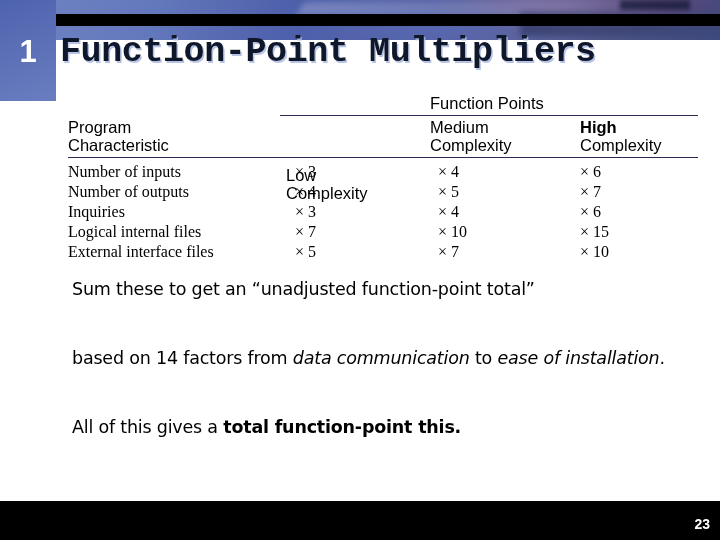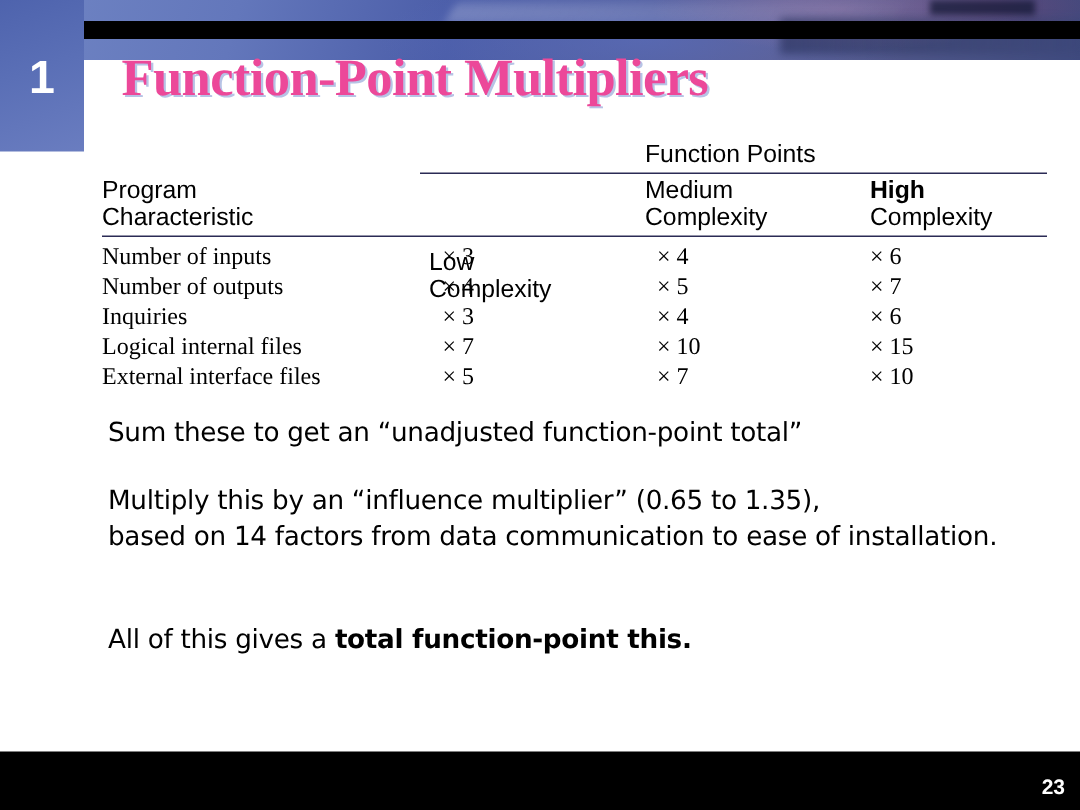--- a/index.html
+++ b/index.html
@@ -74,28 +74,27 @@
     font-size: 31px;
     font-weight: bold;
     font-family: "Liberation Sans", sans-serif;
     line-height: 1;
   }
 
   
   #slide-title {
     position: absolute;
     left: 60px; top: 32px;
-    color: #ec4899;
+    color: #0f172a;
     font-size: 35px;
     font-weight: bold;
-    font-family: Liberation Serif, serif;
+    font-family: Liberation Mono, monospace;
     letter-spacing: -0.4px;
     white-space: nowrap;
     text-shadow: 1.5px 1.5px 0 rgba(170,185,225,0.85);
-    margin-left: 21px;
   }
 
   
   #fp-table {
     position: absolute;
     left: 68px; top: 90px;
     width: 630px;
   }
   .t-row {
     position: absolute;
@@ -131,21 +130,21 @@
     position: absolute;
     font-family: "DejaVu Sans", sans-serif;
     font-size: 17.5px;
     color: #000000;
     line-height: 24px;
     letter-spacing: -0.2px;
   }
   #para-sum       { left: 72px; top: 277px; }
   #para-multiply  { left: 72px; top: 322px; width: 624px; }
   #para-total     { left: 72px; top: 415px; width: 624px; }
-  .ital { }
+  .ital { font-style: italic; }
   .bold { font-weight: bold; }
 
   
   #bottom-bar {
     position: absolute;
     left: 0; top: 501px;
     width: 720px; height: 39px;
     background: #000000;
   }
   #page-number {
@@ -216,21 +215,21 @@
   <div class="t-row t-body val-low" style="top:152px;">× 5</div>
   <div class="t-row t-body val-med" style="top:152px;">× 7</div>
   <div class="t-row t-body val-high" style="top:152px;">× 10</div>
 </div>
 
 <div class="body-text" id="para-sum">
   <span>Sum these to get an “unadjusted function-point total”</span>
 </div>
 
 <div class="body-text" id="para-multiply">
-  <span>Multiply this by an “influence multiplier” (0.65 to 1.35),</span><br>
+  <br>
   <span>based on 14 factors from </span><span class="ital">data communication</span><span> to </span><span class="ital">ease of installation</span><span>.</span>
 </div>
 
 <div class="body-text" id="para-total">
   <span>All of this gives a </span><span class="bold">total function-point this.</span><br>
   <br>
 </div>
 
 <div id="bottom-bar"></div>
 <div id="page-number">23</div>

